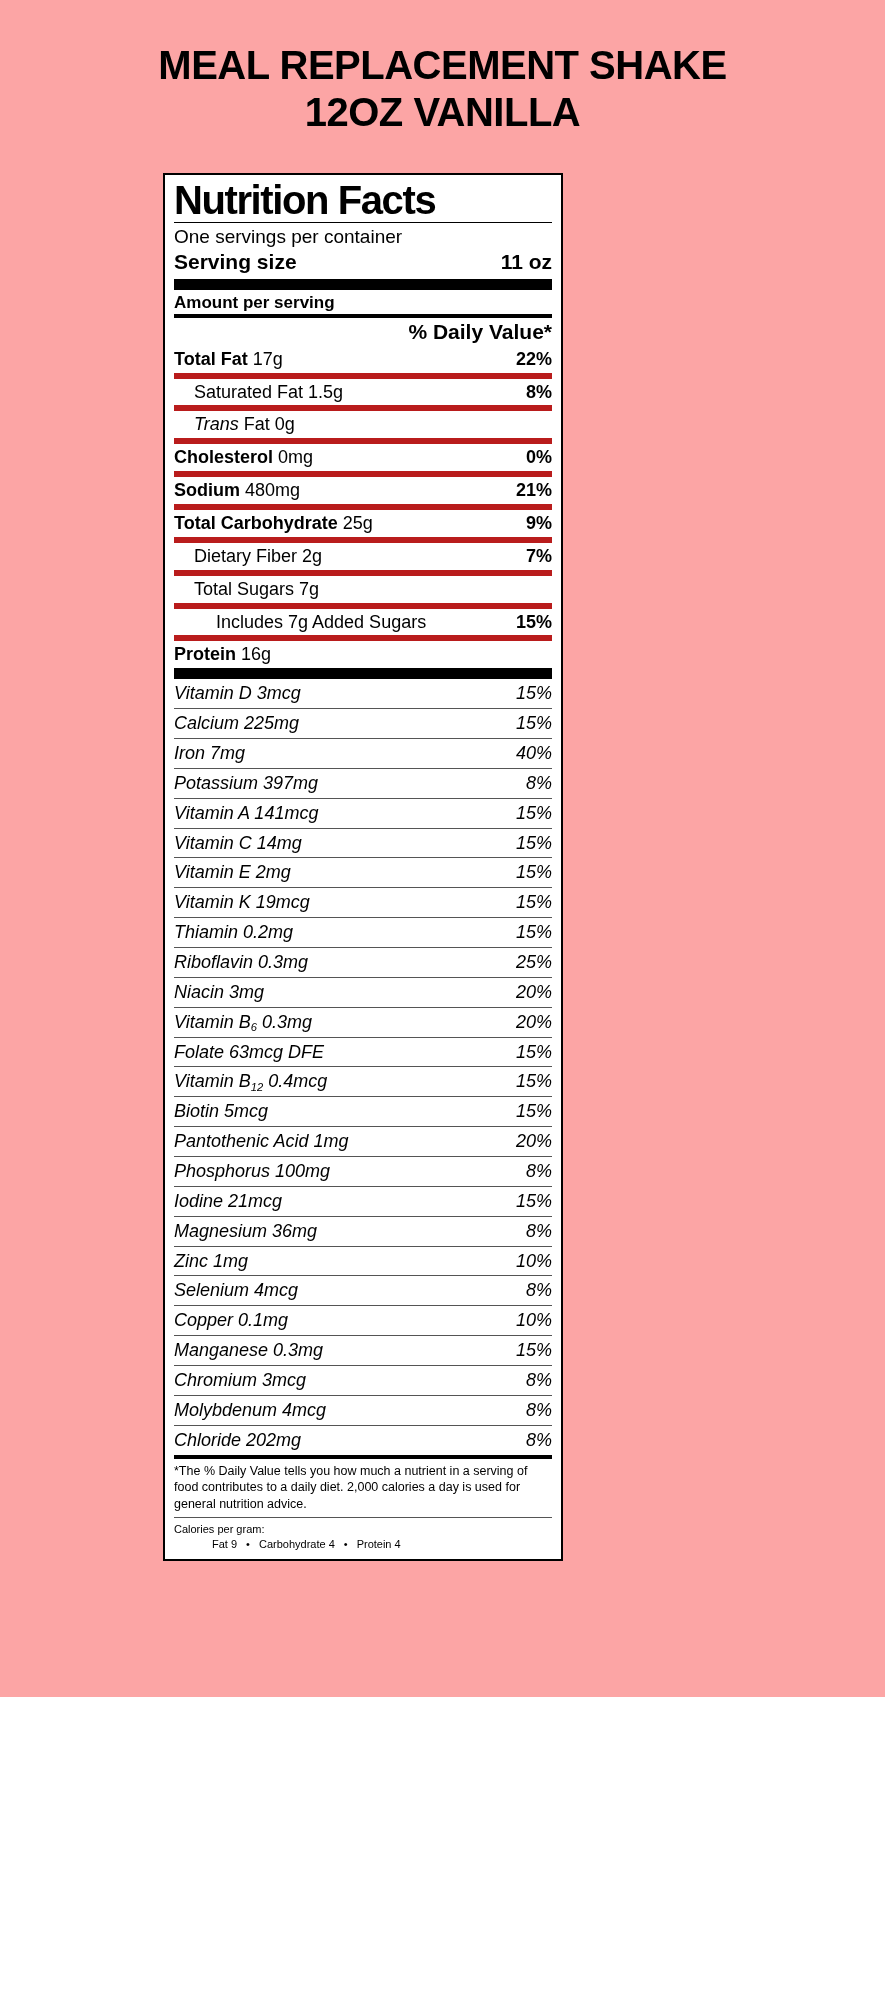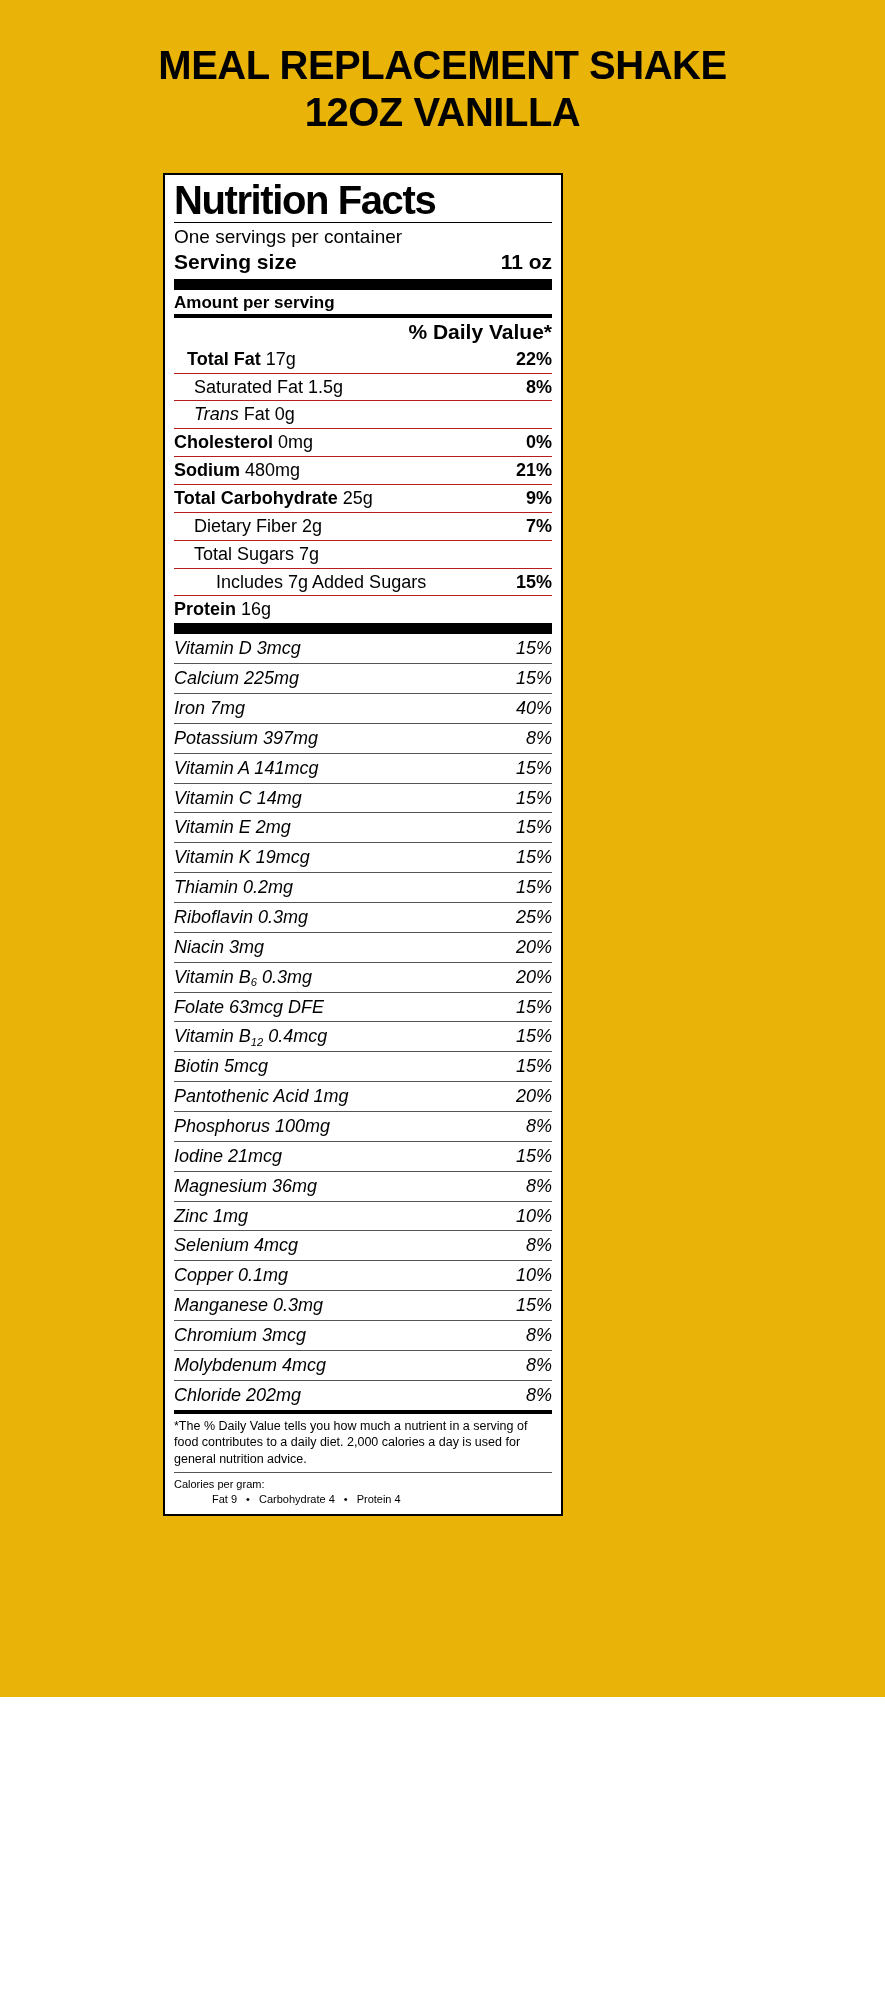--- a/index.html
+++ b/index.html
@@ -9,21 +9,21 @@
     height: 2000px;
     background: #ffffff;
     font-family: "Liberation Sans", sans-serif;
     color: #000000;
   }
 
   .page {
     position: relative;
     width: 885px;
     height: 1697px;
-    background: #eab308;
+    background: #fca5a5;
     overflow: hidden;
   }
 
   
   .product-title {
     text-align: center;
     padding-top: 42px;
     font-size: 40px;
     font-weight: bold;
     line-height: 1.18;
@@ -112,23 +112,23 @@
   }
 
   
   .nrow {
     display: flex;
     justify-content: space-between;
     align-items: baseline;
     font-size: 18px;
     line-height: 1.27;
     padding: 2px 0 2px 0;
-    border-top: 1px solid #b91c1c;
-  }
-  .nrow.first { border-top: none; margin-left: 13px; }
+    border-top: 6px solid #b91c1c;
+  }
+  .nrow.first { border-top: none; }
   .nrow .name { flex: 1 1 auto; }
   .nrow .pct  { flex: 0 0 auto; font-weight: bold; padding-left: 8px; }
 
   .nrow .name b { font-weight: bold; }
   .indent-1 { padding-left: 20px; }
   .indent-2 { padding-left: 42px; }
 
   .italic { font-style: italic; }
 
   

